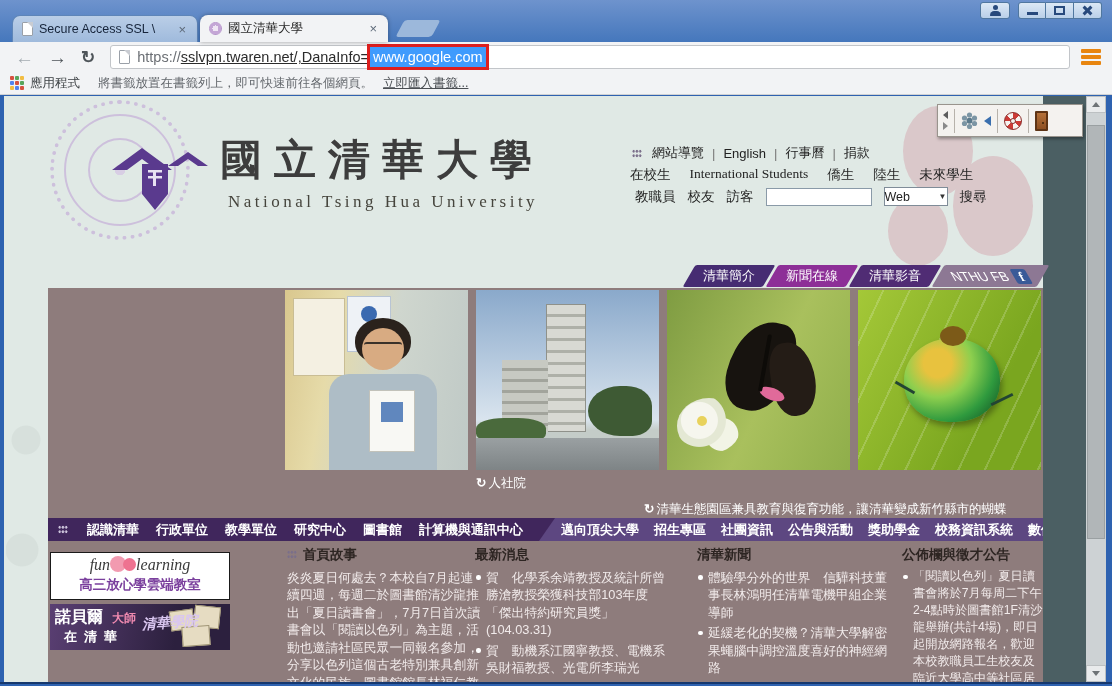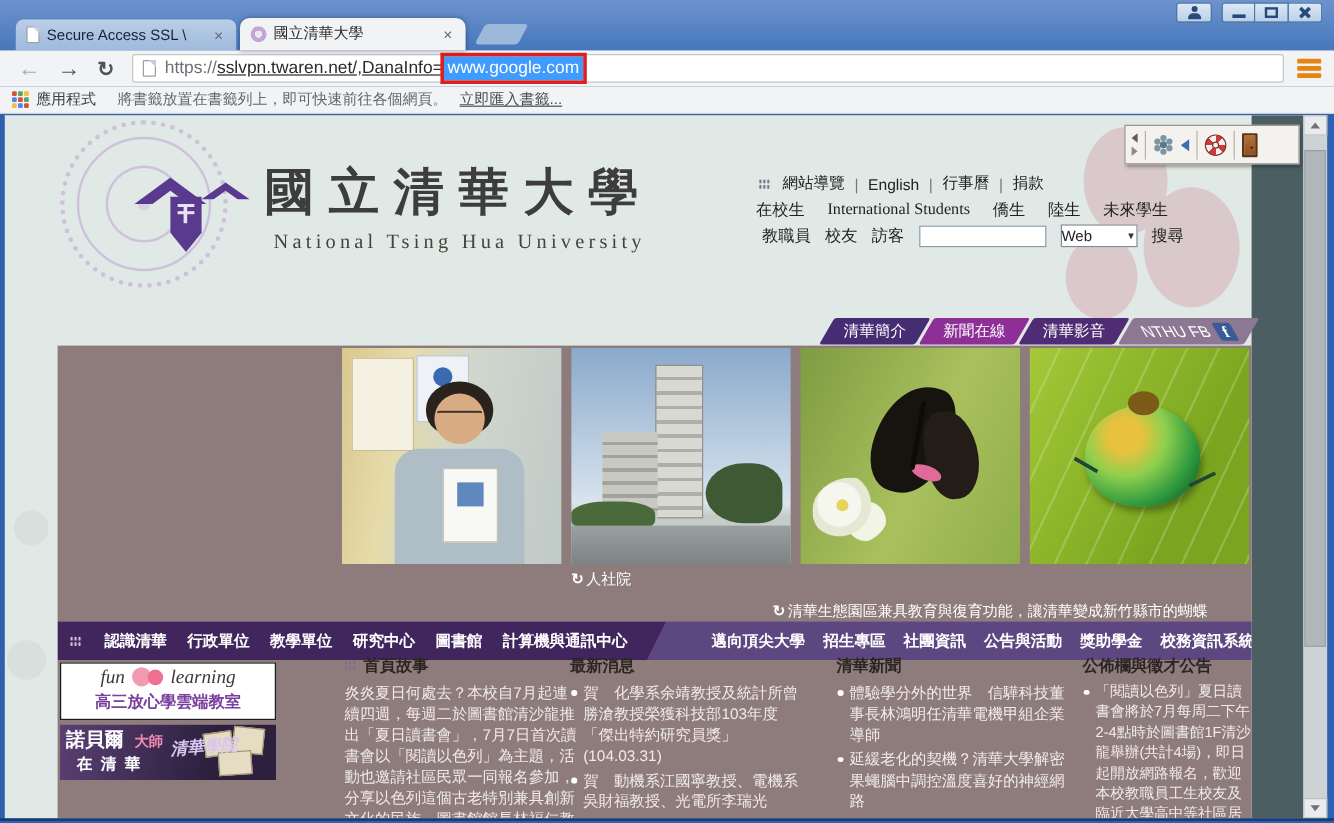--- a/index.html
+++ b/index.html
@@ -144,41 +144,41 @@
   
   .main { position:absolute; left:44px; top:192px; width:995px; height:394px; background:#8e7c7c; overflow:hidden; }
   .photo { position:absolute; top:2px; width:183px; height:180px; overflow:hidden; }
   .p1 { left:237px; } .p2 { left:428px; } .p3 { left:619px; } .p4 { left:810px; }
   .ph-layer { position:absolute; }
   .cap { position:absolute; top:186px; color:#fff; font-size:12.5px; line-height:1.5; }
   .cap .ref { margin-right:2px; font-weight:bold; }
   .c1 { left:237px; width:183px; } .c2 { left:428px; width:183px; } .c3 { left:596px; width:374px;margin-top:26px; }
 
   
-  .pnav { position:absolute; left:0; top:230px; width:995px; height:32px; background:#5d4781;
-    display:flex; align-items:center; font-size:13px; font-weight:bold; color:#fff;gap:32px; }
+  .pnav { position:absolute; left:0; top:230px; width:995px; height:23px; background:#5d4781;
+    display:flex; align-items:center; font-size:13px; font-weight:bold; color:#fff; }
   .pnav-left { height:100%; background:#40265c; display:flex; align-items:center; gap:17px;
     padding:0 32px 0 10px; clip-path:polygon(0 0,100% 0,calc(100% - 16px) 100%,0 100%); white-space:nowrap; }
   .pnav-right { display:flex; gap:15px; padding-left:6px; white-space:nowrap; }
   .pnav a { color:#fff; text-decoration:none; }
   .pnav .tricolon { background:radial-gradient(circle,#cfc6dd 0 1.2px,transparent 1.3px) 0 0/3.3px 4.5px; }
 
   
   .col { position:absolute; top:258px; color:#f1eaea; font-size:12.8px; line-height:17.5px; }
   .col h3 { font-size:13.5px; color:#2d2522; margin-bottom:5px; display:flex; align-items:center; gap:4px; }
   .col .item { position:relative; padding-left:11px; margin-bottom:3px; }
   .col .item::before { content:""; position:absolute; left:1px; top:6.5px; width:4.5px; height:4.5px;
     border-radius:50%; background:#fff; }
   .col-story { left:239px; width:194px; } .col-news { left:427px; width:196px; }
   .col-cnews { left:649px; width:196px; } .col-bulletin { left:854px; width:141px; font-size:12.2px; line-height:17px; }
 
   
   .banner { position:absolute; left:2px; width:180px; overflow:hidden; }
   .b1 { top:264px; height:48px; background:#fff; border:1px solid #1a1a1a; text-align:center; }
-  .b1 .row1 { display:flex; align-items:center; justify-content:center; gap:6px; margin-top:3px;
+  .b1 .row1 { display:flex; align-items:center; justify-content:center; gap:0; margin-top:3px;
     font-family:"Liberation Serif", serif; font-style:italic; font-size:16px; color:#3a3a3a; }
   .pig { position:relative; width:26px; height:18px; }
   .pig::before { content:""; position:absolute; left:0; top:0; width:16px; height:16px; border-radius:50%; background:#f29ab0; }
   .pig::after { content:""; position:absolute; right:0; top:2px; width:13px; height:13px; border-radius:50%; background:#ee7290; }
   .b1 .row2 { font-size:13.5px; font-weight:bold; color:#7a3f9d; margin-top:2px; }
   .b2 { top:316px; height:46px; background:linear-gradient(100deg,#5a3f73,#2c203e 70%); color:#fff; }
   .b2 .collage { position:absolute; right:2px; top:2px; width:58px; height:42px; }
   .b2 .collage i { position:absolute; background:#e6dcc2; border:1px solid #9d9272; }
   .b2 .nob { position:absolute; left:5px; top:3px; font-size:16px; font-weight:bold; }
   .b2 .mas { position:absolute; left:62px; top:6px; font-size:12px; color:#f08ab0; font-weight:bold; }

